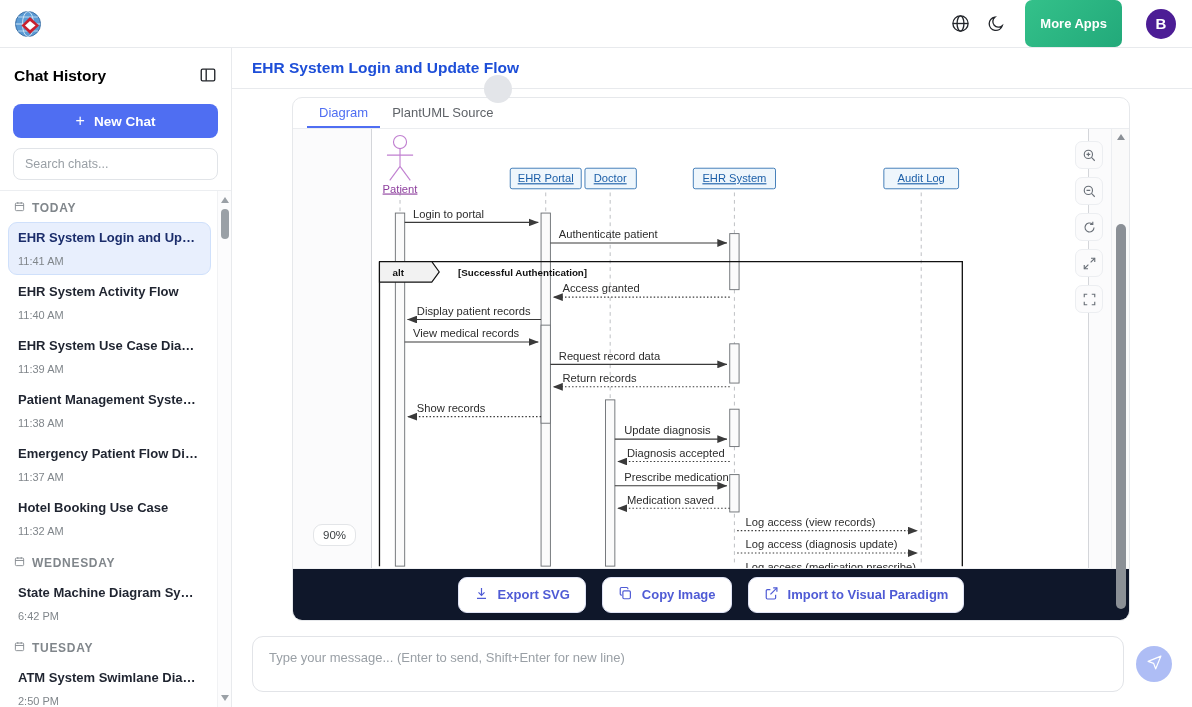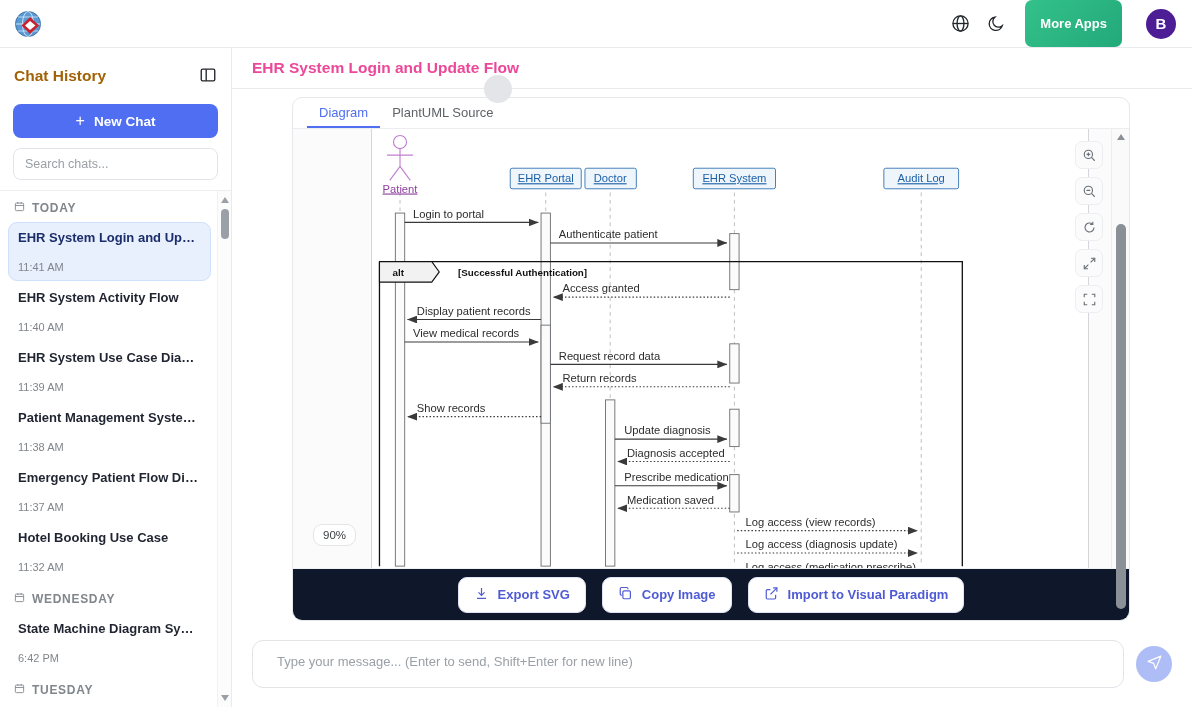--- a/index.html
+++ b/index.html
@@ -51,21 +51,21 @@
   .sidebar {
     width: 232px; flex: 0 0 232px;
     background: #ffffff;
     border-right: 1px solid #e8eaed;
     display: flex; flex-direction: column; min-height: 0;
   }
   .sb-head {
     height: 40px; display: flex; align-items: center;
     padding: 0 12px 0 14px; margin-top: 8px;
   }
-  .sb-title { font-size: 15.5px; font-weight: bold; color: #a16207; }
+  .sb-title { font-size: 15.5px; font-weight: bold; color: #000000; }
   .sb-head-spacer { flex: 1; }
   .panel-toggle { width: 20px; height: 20px; cursor: pointer; color: #22252a; display:flex; }
   .sb-top { padding: 8px 13px 10px 13px; }
   .new-chat {
     width: 100%; height: 34px;
     background: #4f6ef2; color: #fff;
     border: none; border-radius: 8px;
     font-size: 13.5px; font-weight: bold; cursor: pointer;
     display: flex; align-items: center; justify-content: center; gap: 9px;
   }
@@ -93,42 +93,42 @@
   .chat-item {
     margin: 1px 6px 1px 8px; padding: 8px 10px;
     border-radius: 9px; cursor: pointer;
   }
   .chat-item.active { background: #e8effd; border: 1px solid #cfe0fb; padding: 7px 9px; }
   .chat-name {
     font-size: 13px; font-weight: bold; color: #1f2430;
     white-space: nowrap; overflow: hidden; text-overflow: ellipsis;
   }
   .chat-item.active .chat-name { color: #1b2d6b; }
-  .chat-time { font-size: 11px; color: #80868b; margin-top: 16px; }
+  .chat-time { font-size: 11px; color: #80868b; margin-top: 10px; }
 
   .sb-scroll {
     position: absolute; right: 0; top: 0; bottom: 0; width: 14px;
     background: #fcfcfd; border-left: 1px solid #f1f2f4;
   }
   .sb-scroll .arr { position: absolute; left: 3px; width: 8px; height: 8px; }
   .sb-scroll .arr.up { top: 4px; border-left: 4px solid transparent; border-right: 4px solid transparent; border-bottom: 6px solid #9aa0a6; }
   .sb-scroll .arr.dn { bottom: 4px; border-left: 4px solid transparent; border-right: 4px solid transparent; border-top: 6px solid #9aa0a6; }
   .sb-scroll .thumb {
     position: absolute; left: 3px; width: 8px; top: 18px; height: 30px;
     background: #9aa0a6; border-radius: 5px;
   }
 
   
   .main { flex: 1; display: flex; flex-direction: column; min-width: 0; background:#fff; }
   .main-head {
     height: 41px; flex: 0 0 41px;
     border-bottom: 1px solid #e8eaed;
     display: flex; align-items: center; padding: 0 20px;
   }
-  .main-title { font-size: 15.5px; font-weight: bold; color: #ec4899; }
+  .main-title { font-size: 15.5px; font-weight: bold; color: #1d4ed8; }
 
   .conv {
     flex: 1; display: flex; min-height: 0; position: relative;
     background: #fff;
   }
   .conv-inner { flex: 1; display: flex; flex-direction: column; min-width: 0; position: relative; padding-left: 0; }
 
   .bubble-avatar {
     position: absolute; left: 252px; top: -14px;
     width: 28px; height: 28px; border-radius: 50%;
@@ -191,22 +191,22 @@
   }
   .act-btn {
     display: flex; align-items: center; gap: 9px;
     border: 1px solid #dfe3f5; background: #fff; border-radius: 9px;
     padding: 8px 15px; font-size: 13px; font-weight: bold;
     color: #4f5bd5; cursor: pointer; font-family: "Liberation Sans", sans-serif;
   }
 
   .composer { flex: 0 0 86px; display: flex; align-items: center; gap: 12px; padding: 0 20px 0 20px; background:#fff; }
   .composer-box {
-    flex: 1; height: 48px; border: 1px solid #e2e4e8; border-radius: 11px;
-    padding: 13px 24px; font-size: 13px; color: #9aa0a6;
+    flex: 1; height: 56px; border: 1px solid #e2e4e8; border-radius: 11px;
+    padding: 13px 16px; font-size: 13px; color: #9aa0a6;
     background: #fff;
   }
   .send-btn {
     width: 36px; height: 36px; border-radius: 50%;
     background: #aebdf5; border: none; cursor: pointer;
     display: flex; align-items: center; justify-content: center; color: #fff;
   }
 
   
   .lifeline-box { fill: #eef6fc; stroke: #3b78b5; }

